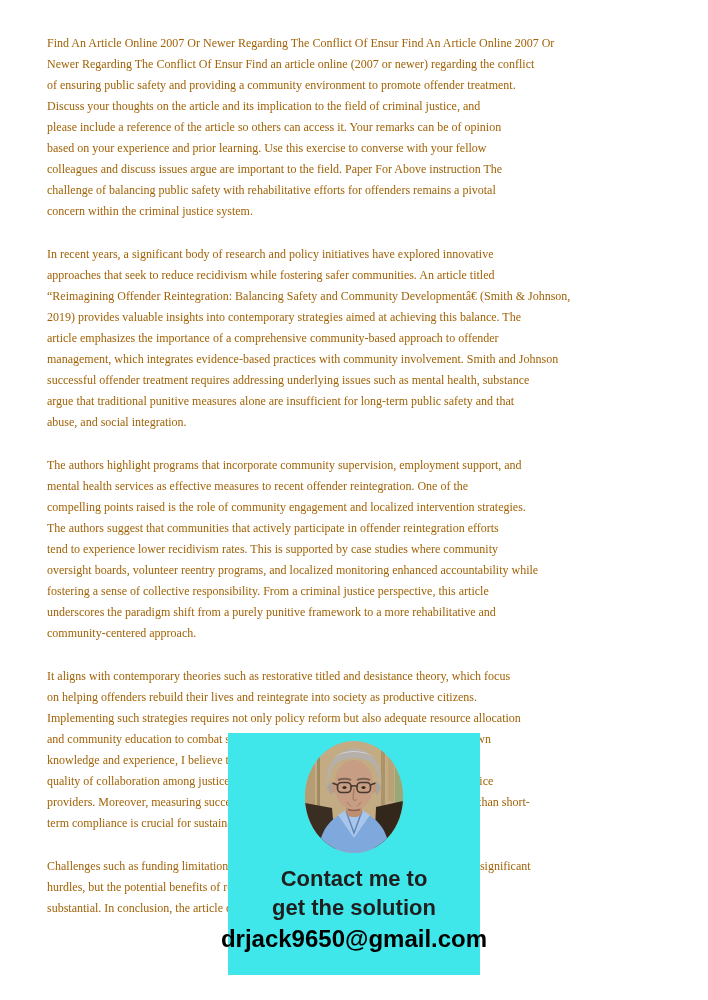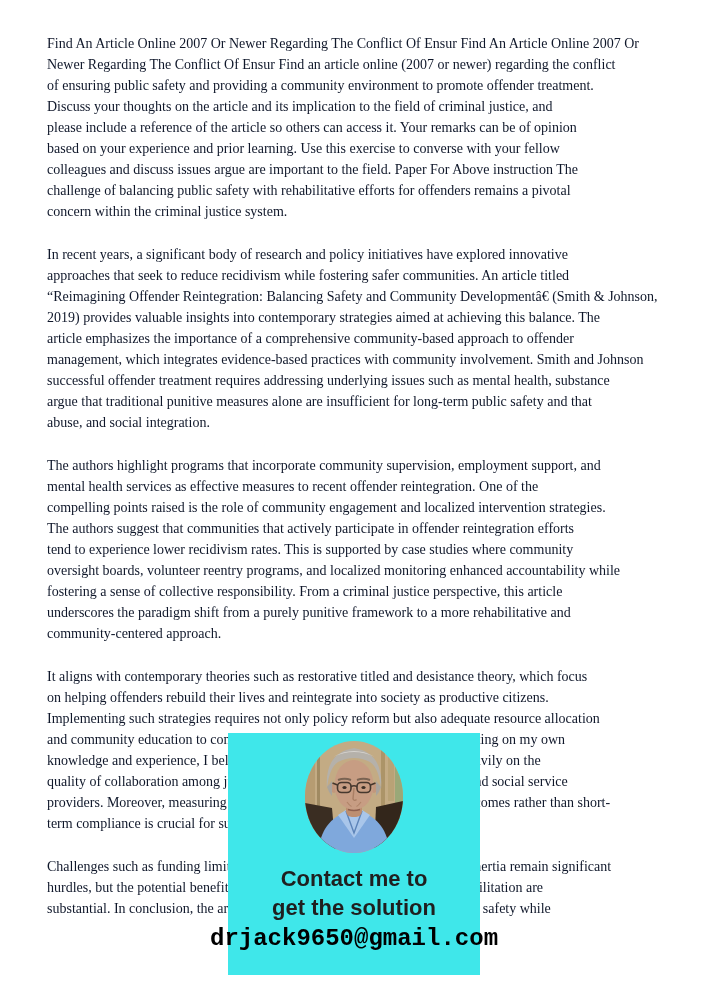--- a/index.html
+++ b/index.html
@@ -7,23 +7,23 @@
     width: 708px; height: 1000px;
     background: #ffffff;
     position: relative;
     overflow: hidden;
     font-family: "Liberation Serif", serif;
   }
   .doc {
     position: absolute;
     left: 47px; top: 33px;
     width: 640px;
-    font-size: 14px;
+    font-size: 12px;
     line-height: 21px;
-    color: #0f172a;
+    color: #a16207;
   }
   .para { margin: 0 0 22px 0; }
   .line { white-space: nowrap; }
   .promo-card {
     position: absolute;
     left: 228px; top: 733px;
     width: 252px; height: 242px;
     background: #3fe7ea;
     display: flex;
     flex-direction: column;
@@ -40,21 +40,21 @@
     font-family: "Liberation Sans", sans-serif;
     font-weight: 700;
     font-size: 22px;
     line-height: 29px;
     color: #1f1f1f;
     text-align: center;
     white-space: nowrap;
   }
   .promo-email {
     margin-top: 3px;
-    font-family: Liberation Mono, monospace;
+    font-family: Liberation Sans, sans-serif;
     font-weight: 700;
     font-size: 24px;
     line-height: 28px;
     color: #000000;
     text-align: center;
     white-space: nowrap;
   }
 </style>
 </head>
 <body>

